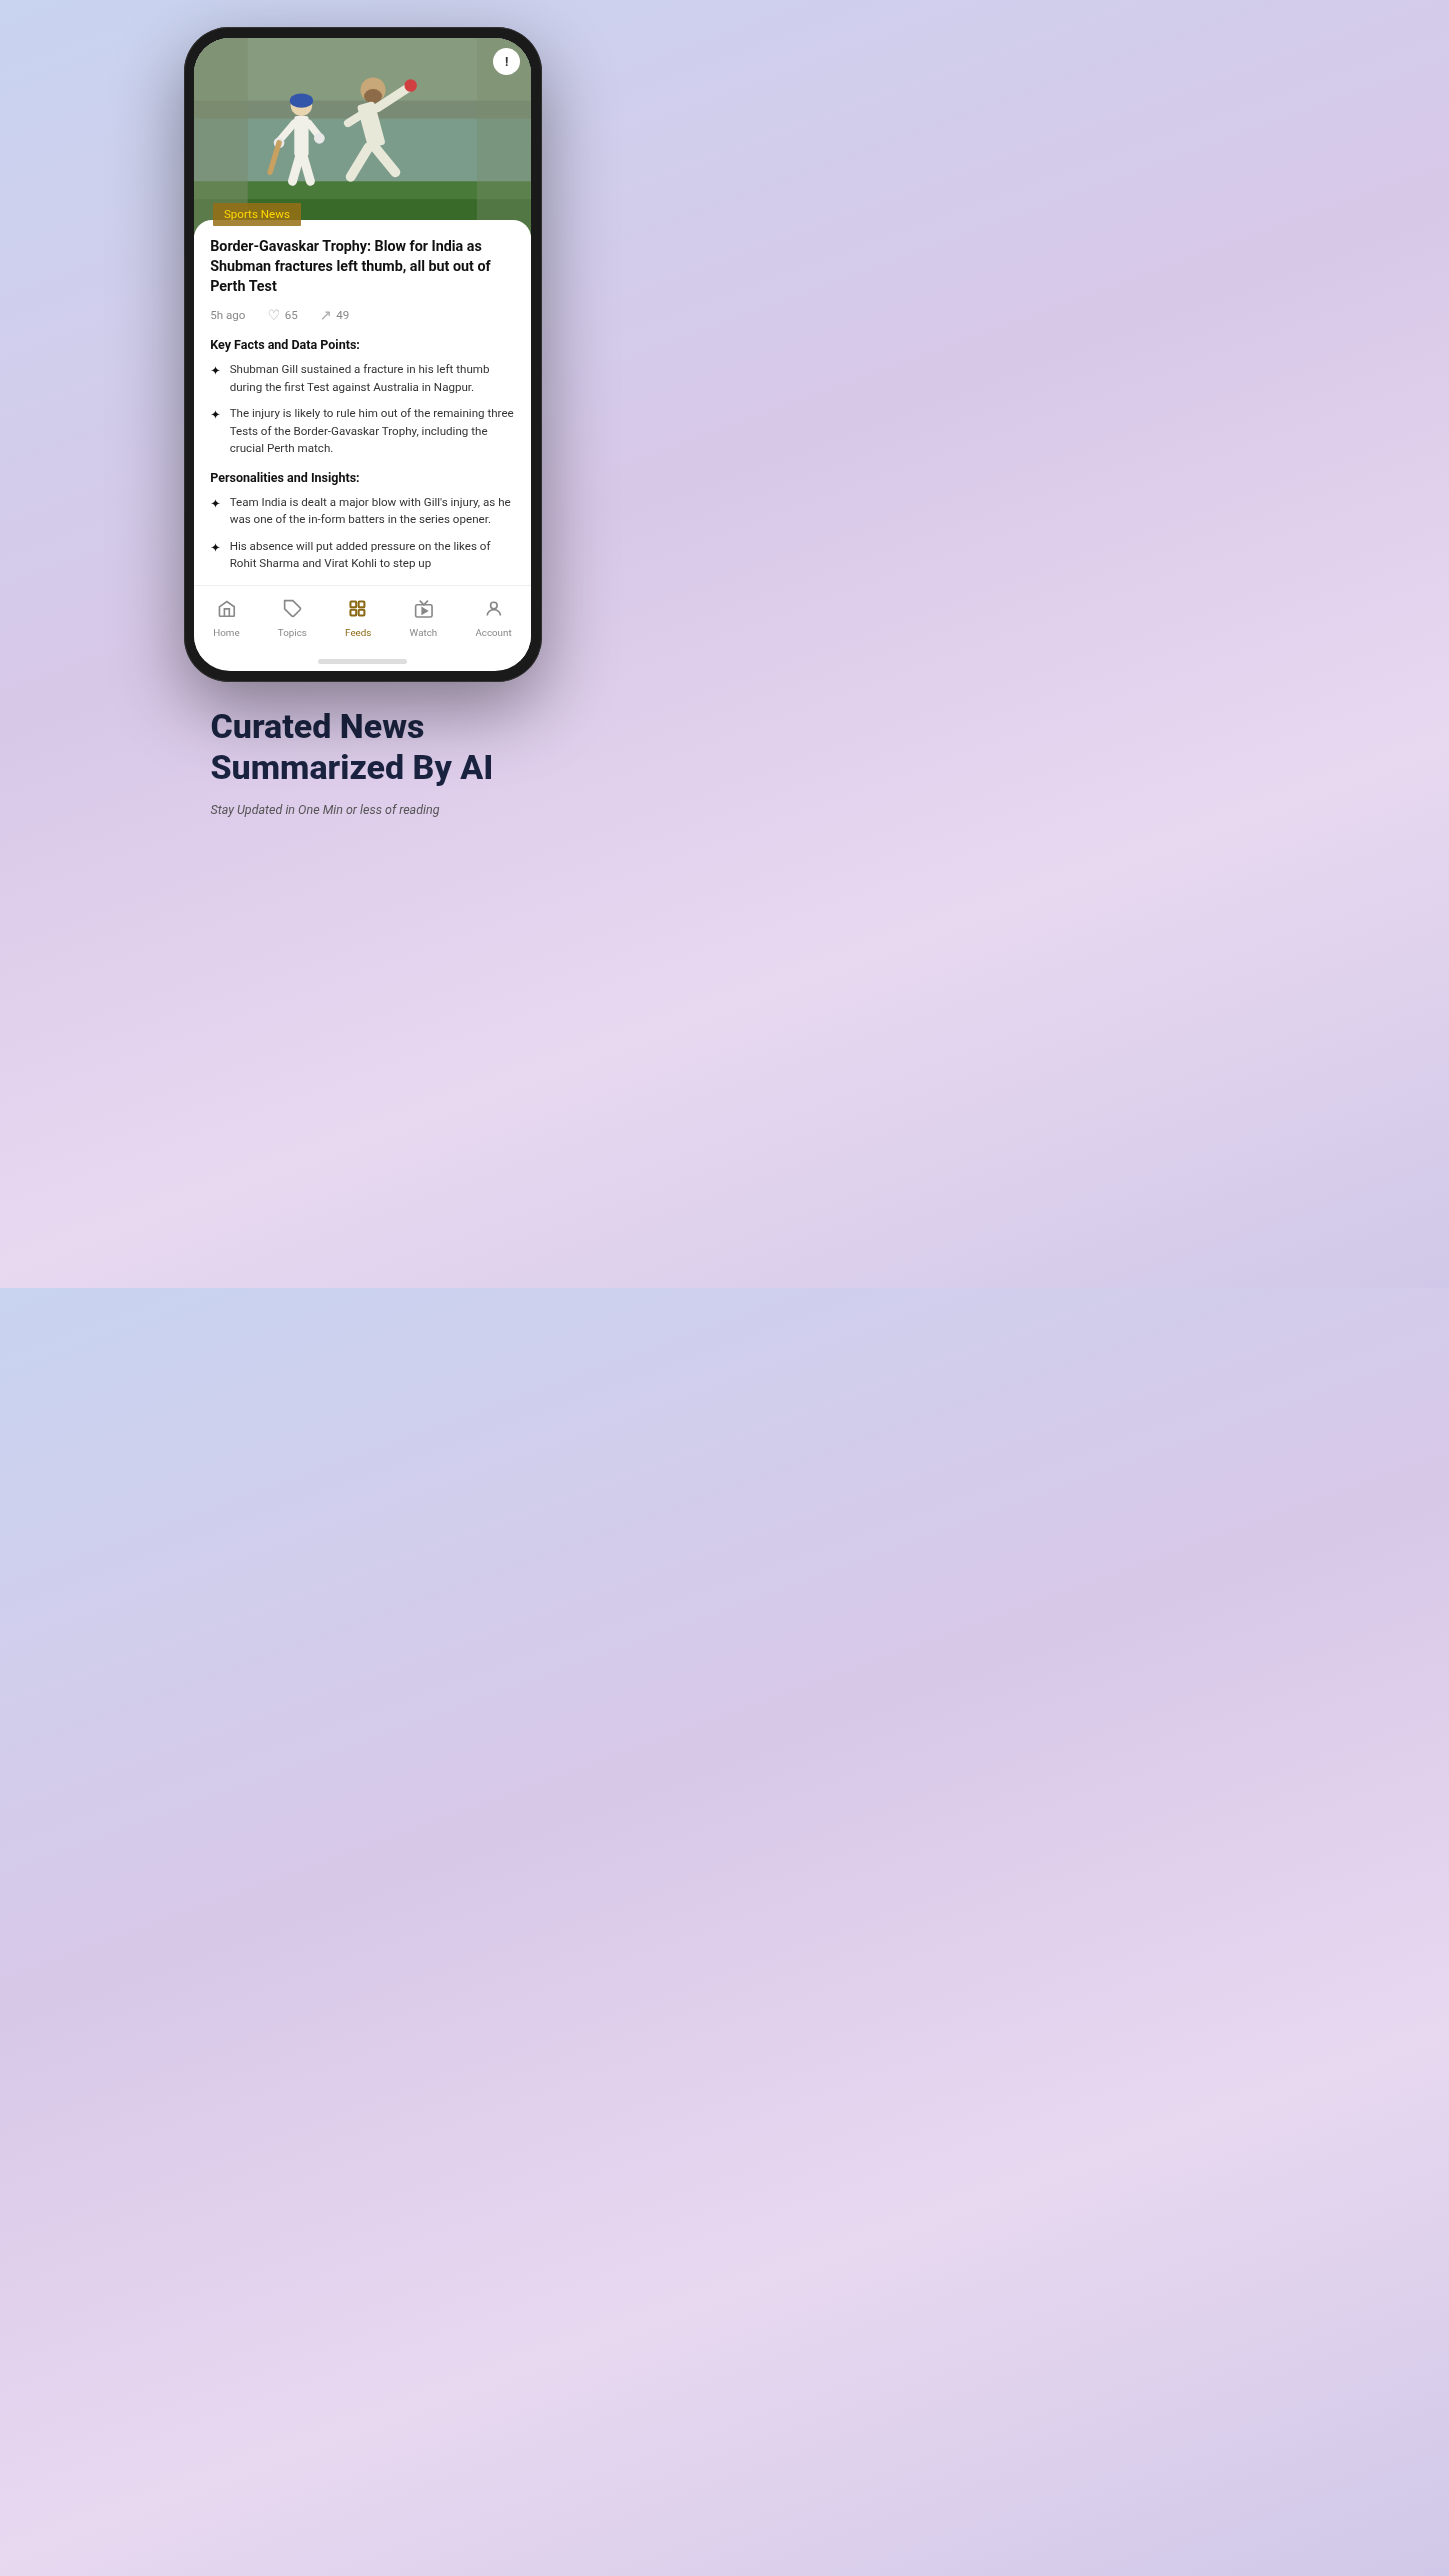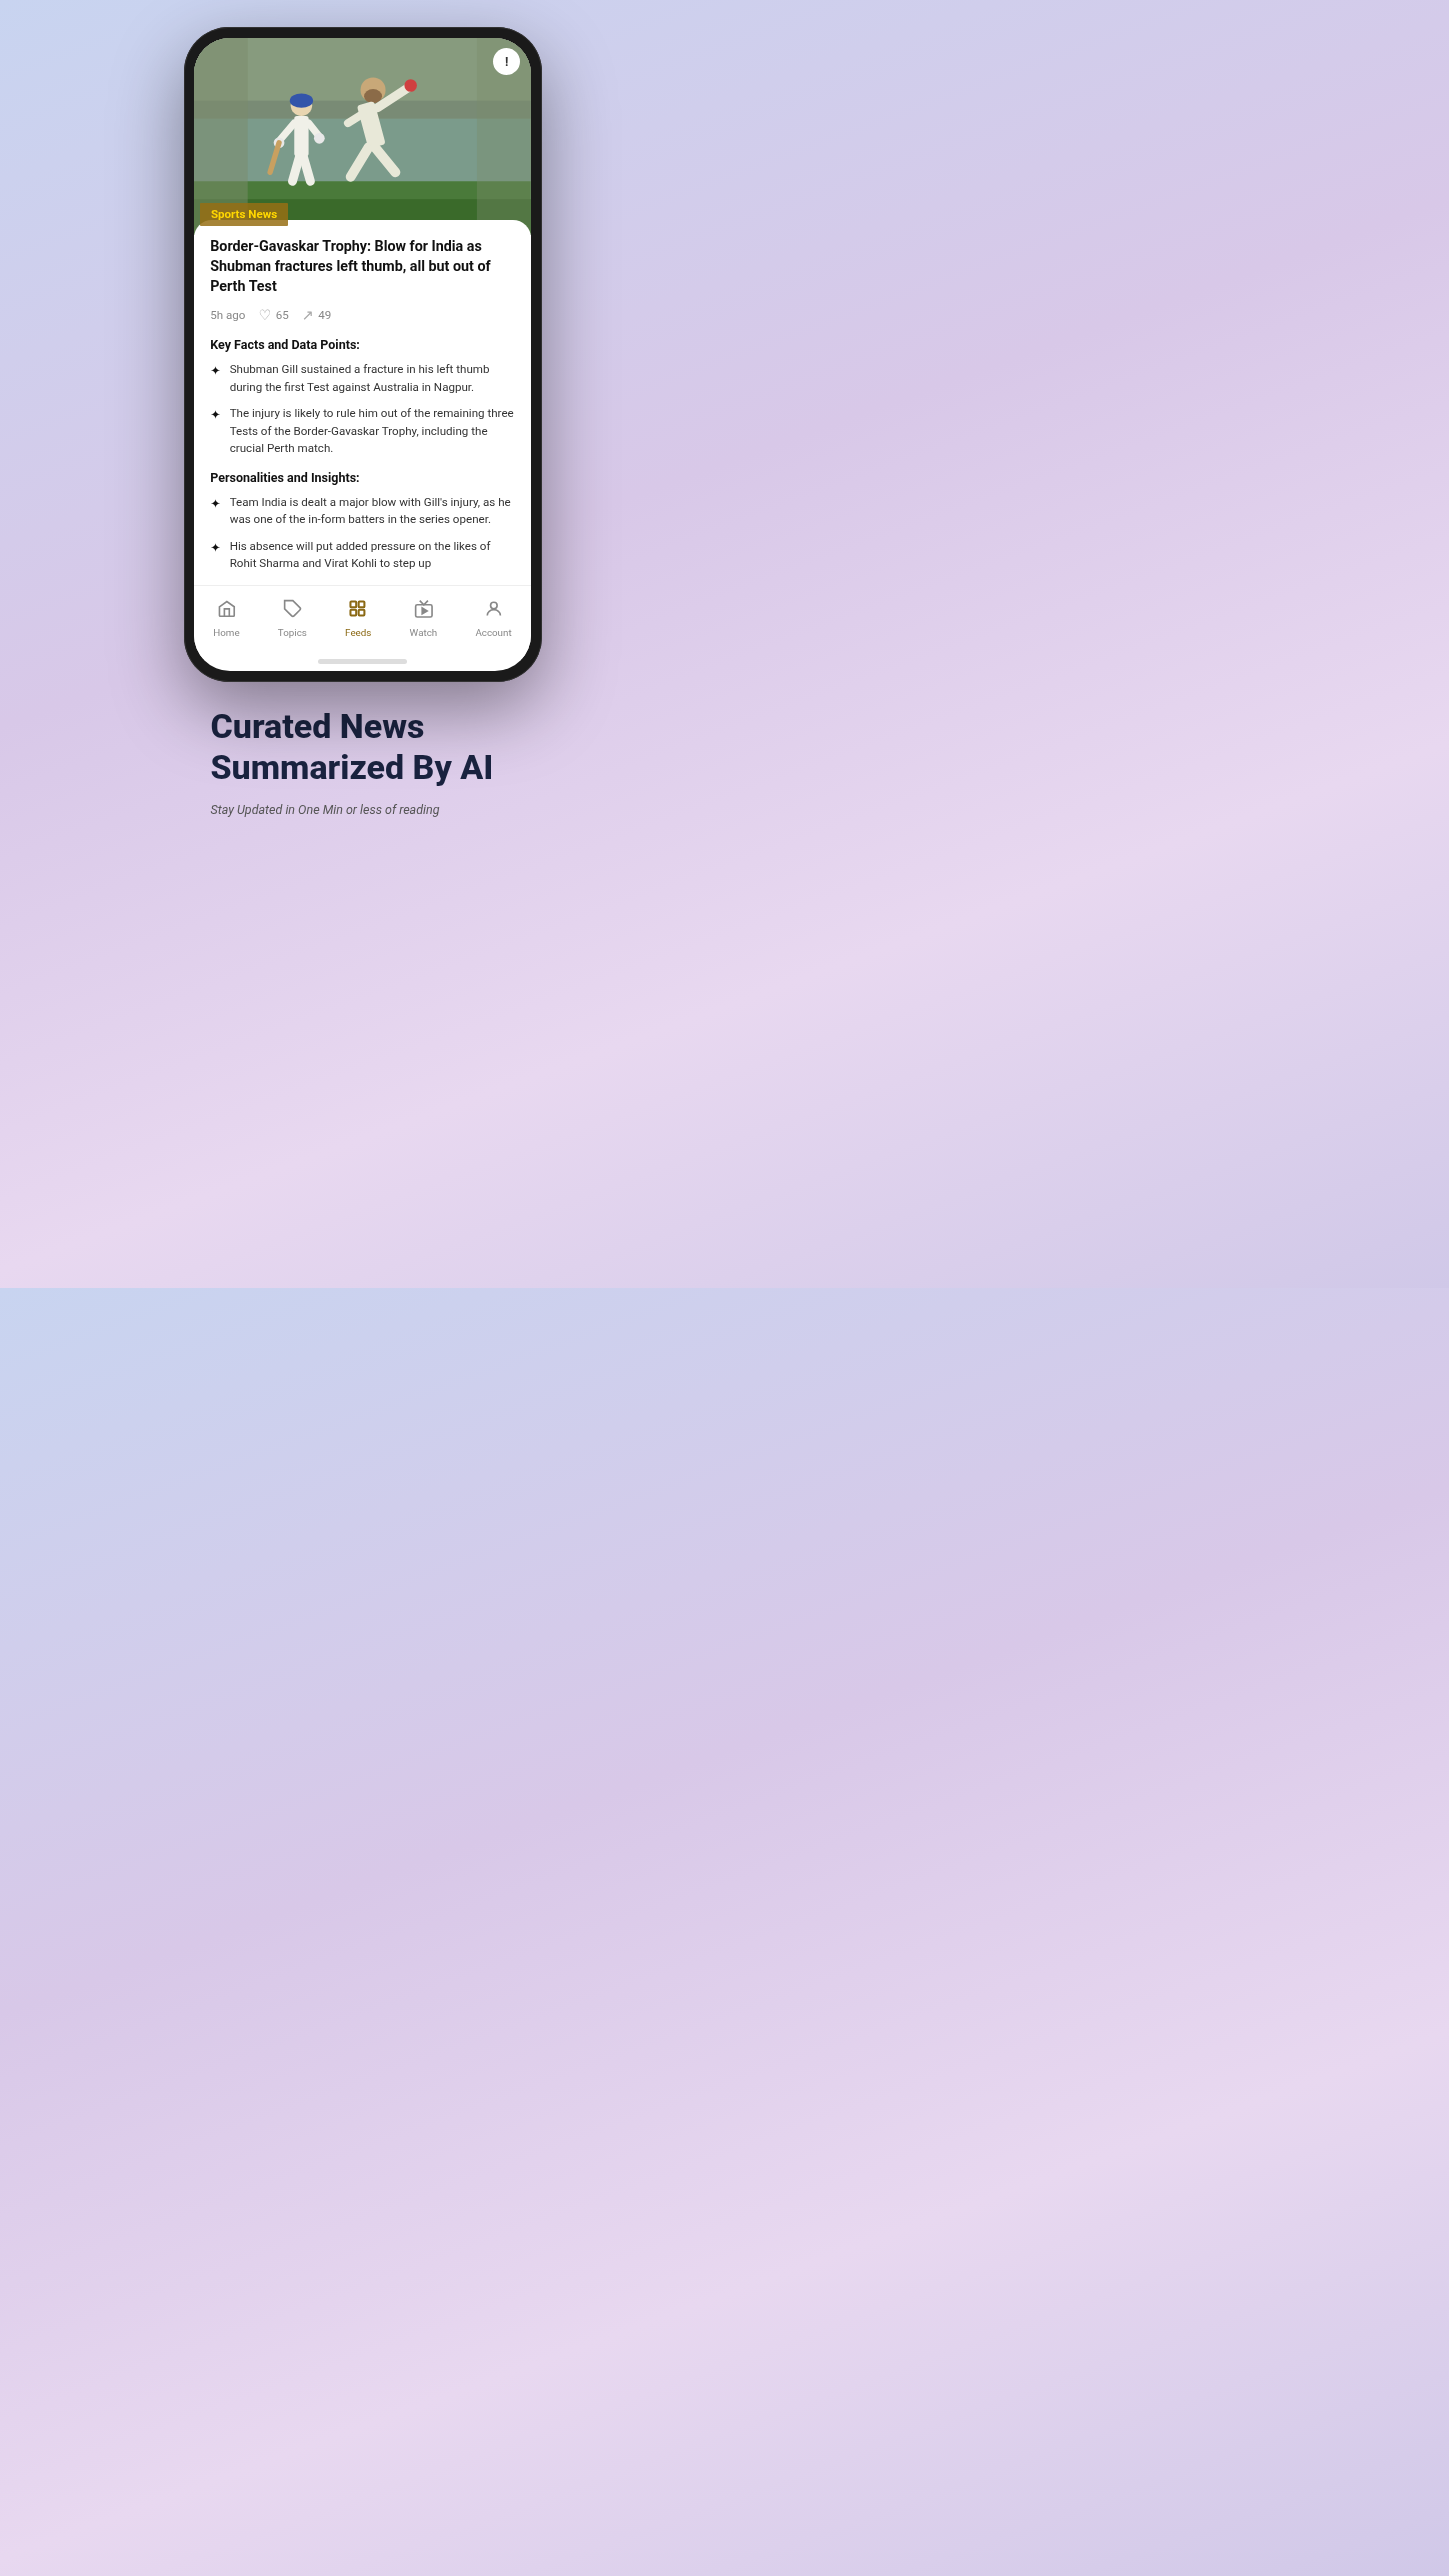--- a/index.html
+++ b/index.html
@@ -60,27 +60,27 @@
       justify-content: center;
       font-weight: bold;
       font-size: 12.5px;
       color: #333;
       z-index: 5;
     }
 
     .category-badge {
       position: absolute;
       bottom: 9px;
-      left: 6px;
+      left: 19px;
       background: rgba(150, 110, 20, 0.85);
       color: #FFD700;
       padding: 4.5px 10.7px;
       border-radius: 1px;
       font-size: 11.6px;
-      font-weight: 700;
+      font-weight: 400;
       z-index: 5;
     }
 
     
     .article-content {
       background: white;
       border-radius: 18px 18px 0 0;
       margin-top: -14.3px;
       position: relative;
       z-index: 2;
@@ -91,21 +91,21 @@
       font-size: 14.3px;
       font-weight: 700;
       color: #111;
       line-height: 1.4;
       margin-bottom: 10.7px;
     }
 
     .article-meta {
       display: flex;
       align-items: center;
-      gap: 13px;
+      gap: 22px;
       margin-bottom: 14.3px;
       color: #888;
       font-size: 11.6px;
     }
 
     .meta-item {
       display: flex;
       align-items: center;
       gap: 4.5px;
     }

